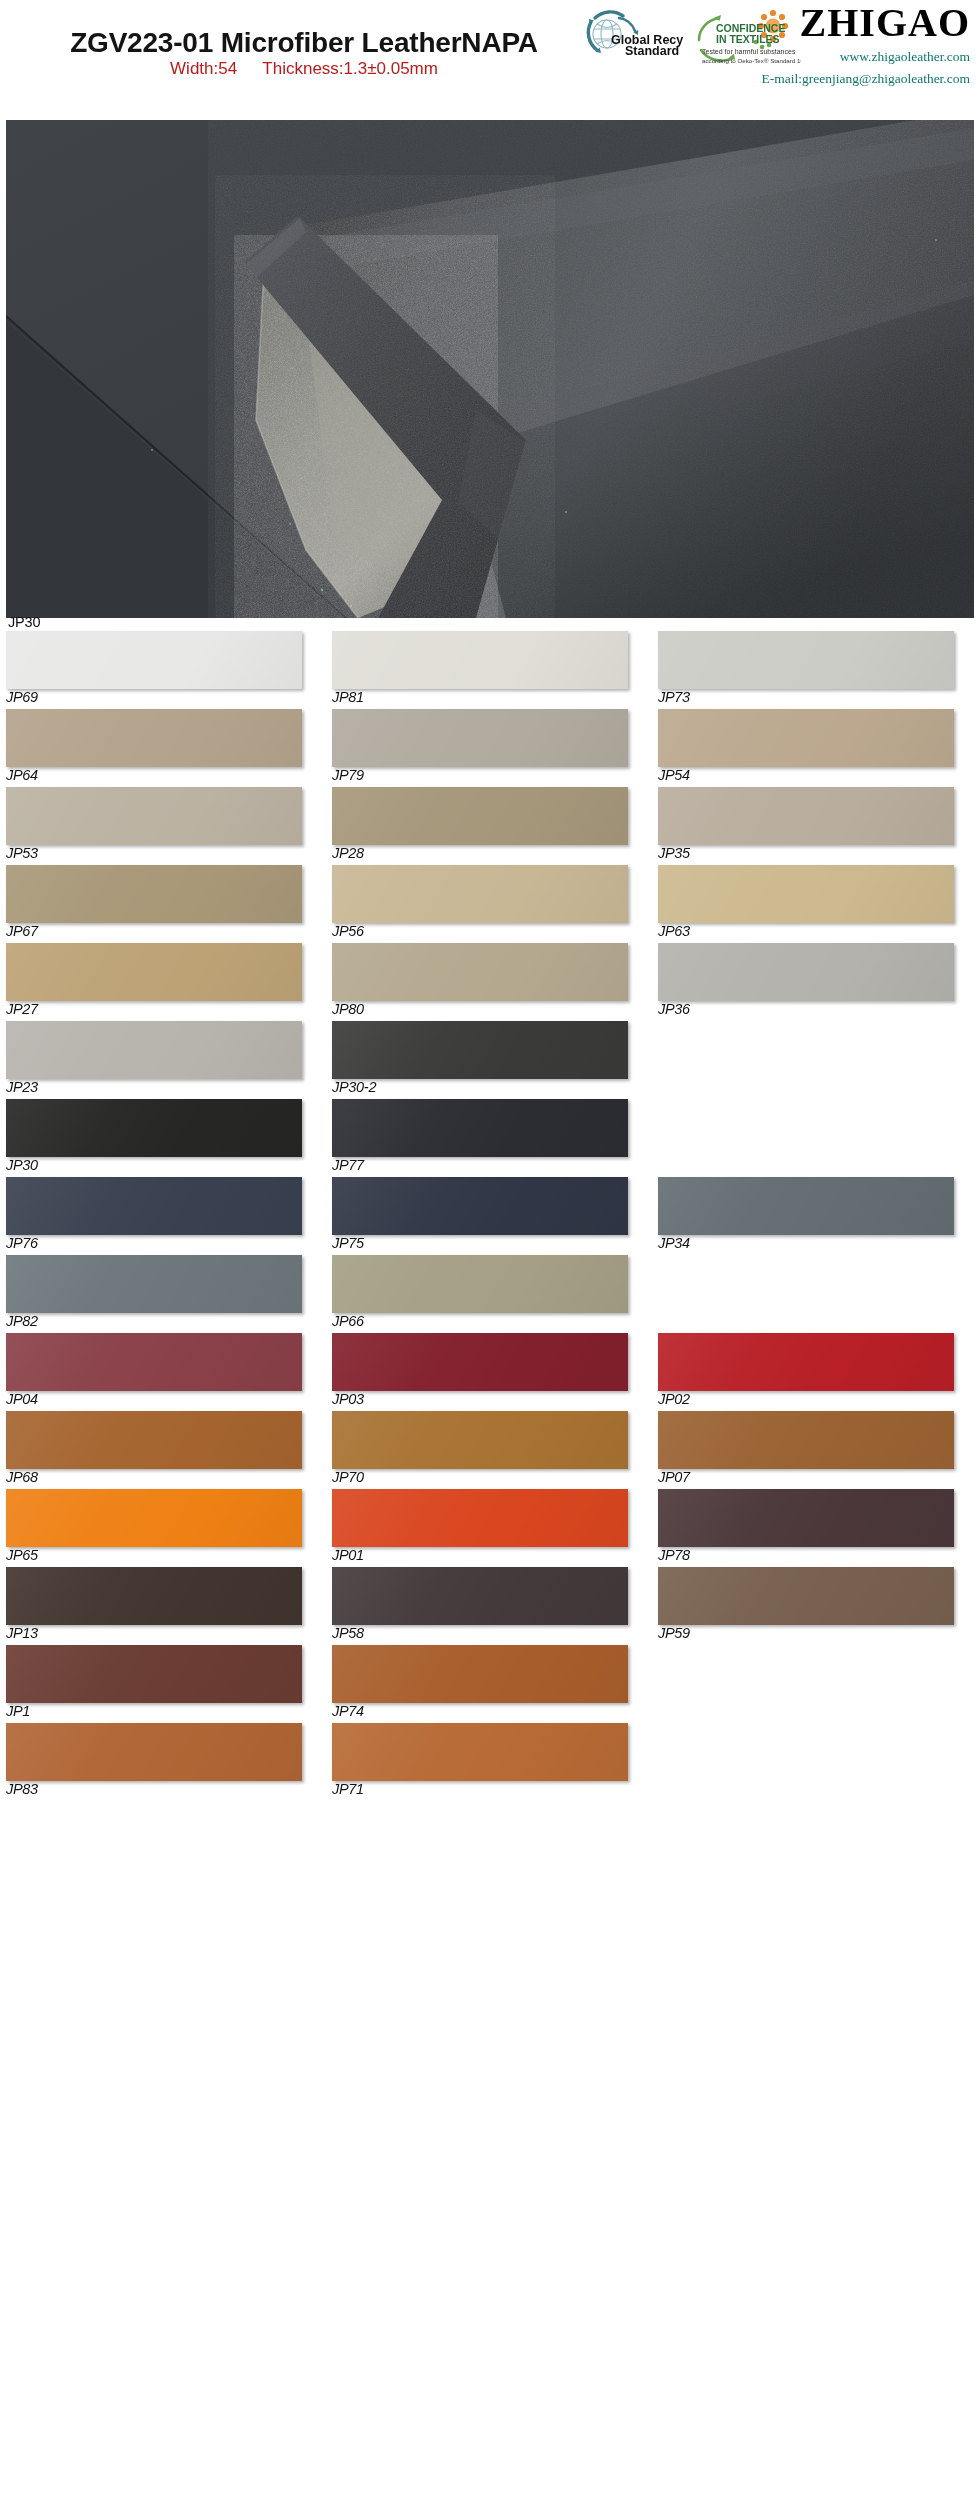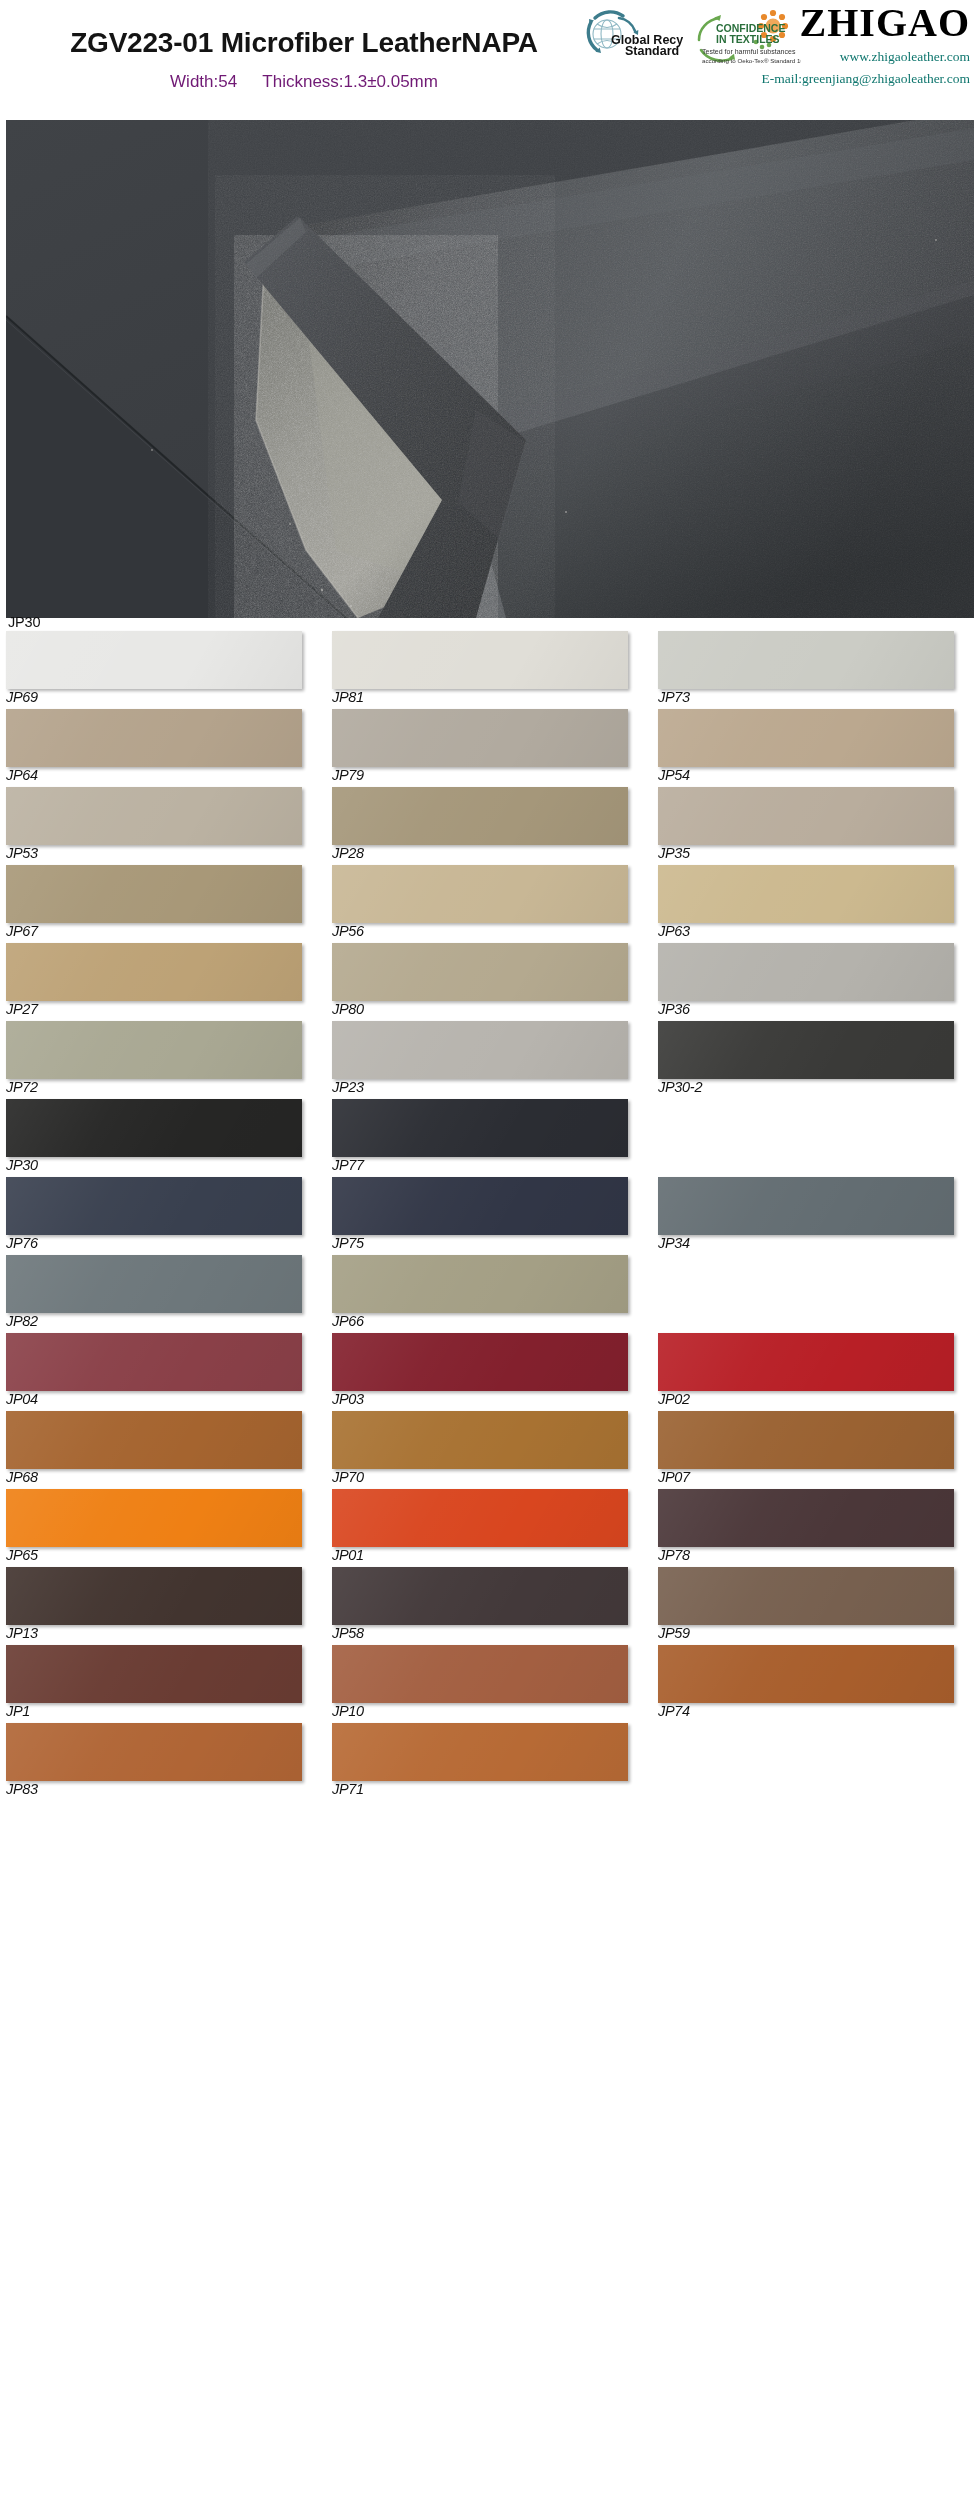--- a/index.html
+++ b/index.html
@@ -32,24 +32,23 @@
   }
   .product-title {
     font-size: 28px;
     font-weight: 600;
     letter-spacing: -0.2px;
     color: #141414;
     white-space: nowrap;
     line-height: 1.1;
   }
   .spec-line {
-    margin-top: 13px;
     font-size: 17px;
     font-weight: 400;
-    color: #701a75;
+    color: #b91c1c;
     white-space: nowrap;
   }
   .spec-gap { display: inline-block; width: 16px; }
 
   
   .grs-logo {
     position: absolute;
     left: 561px;
     top: 4px;
     width: 122px;
@@ -419,26 +418,20 @@
       </div>
       <div class="cell">
         <div class="swatch" style="background: rgb(180, 178, 172);">
           <div class="swatch-sheen"></div>
         </div>
         <div class="swatch-label">JP36</div>
       </div>
     </div>
     <div class="grid-row">
       <div class="cell">
-        <div class="swatch" style="background: rgb(169, 168, 147);">
-          <div class="swatch-sheen"></div>
-        </div>
-        <div class="swatch-label">JP72</div>
-      </div>
-      <div class="cell">
         <div class="swatch" style="background: rgb(183, 180, 174);">
           <div class="swatch-sheen"></div>
         </div>
         <div class="swatch-label">JP23</div>
       </div>
       <div class="cell">
         <div class="swatch" style="background: rgb(58, 58, 56);">
           <div class="swatch-sheen"></div>
         </div>
         <div class="swatch-label">JP30-2</div>
@@ -573,26 +566,20 @@
       </div>
     </div>
     <div class="grid-row">
       <div class="cell">
         <div class="swatch" style="background: rgb(106, 60, 51);">
           <div class="swatch-sheen"></div>
         </div>
         <div class="swatch-label">JP1</div>
       </div>
       <div class="cell">
-        <div class="swatch" style="background: rgb(163, 95, 65);">
-          <div class="swatch-sheen"></div>
-        </div>
-        <div class="swatch-label">JP10</div>
-      </div>
-      <div class="cell">
         <div class="swatch" style="background: rgb(168, 94, 44);">
           <div class="swatch-sheen"></div>
         </div>
         <div class="swatch-label">JP74</div>
       </div>
     </div>
     <div class="grid-row">
       <div class="cell">
         <div class="swatch" style="background: rgb(176, 101, 53);">
           <div class="swatch-sheen"></div>

